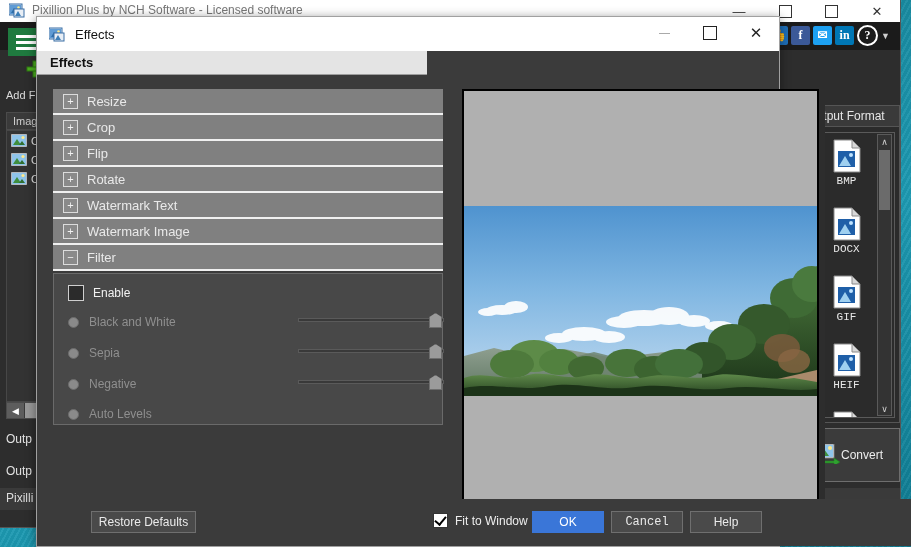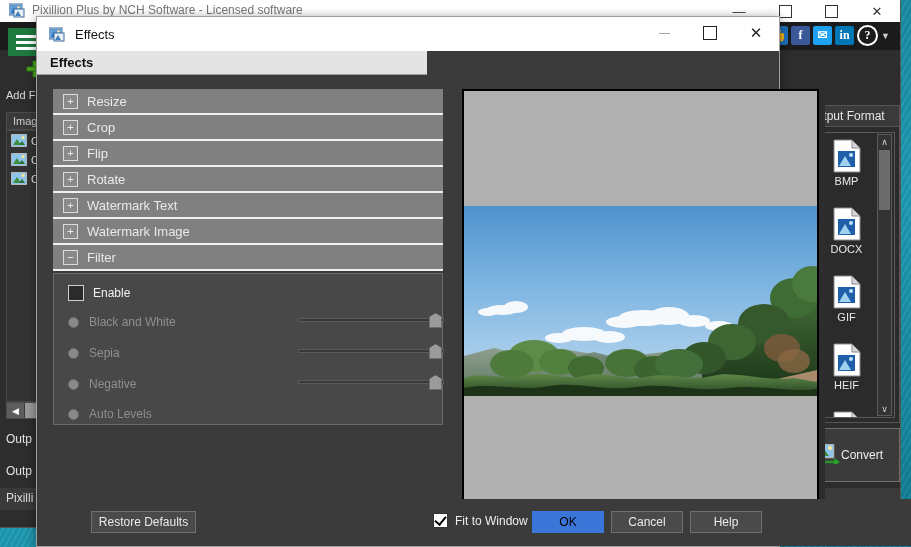--- a/index.html
+++ b/index.html
@@ -58,21 +58,21 @@
              font-size:12px;padding:3px 0 0 6px;box-sizing:border-box;}
   #grip{position:absolute;right:6px;bottom:4px;width:12px;height:12px;}
 
   
   #outFmtPanel{position:absolute;left:792px;top:105px;width:108px;height:318px;background:#2b2b2b;border:1px solid #555;box-sizing:border-box;}
   #outFmtTitle{height:20px;background:#3a3a3a;border-bottom:1px solid #555;color:#e6e6e6;font-size:12px;
                display:flex;align-items:center;justify-content:center;}
   #outFmtList{position:absolute;left:5px;top:26px;width:97px;height:286px;background:#2b2b2b;border:1px solid #5a5a5a;
               box-sizing:border-box;overflow:hidden;}
   .fmtItem{height:62px;display:flex;flex-direction:column;align-items:center;justify-content:flex-start;padding-top:6px;}
-  .fmtItem .lbl{color:#e9e9e9;font-size:11px;margin-top:2px;}
+  .fmtItem .lbl{color:#e9e9e9;font-size:11px;margin-top:2px;font-family:Liberation Mono, monospace;}
   .docicon{width:28px;height:34px;}
   #fmtScroll{position:absolute;right:2px;top:1px;width:15px;height:282px;background:#333;border:1px solid #5a5a5a;box-sizing:border-box;}
   .fmtArrow{position:absolute;left:0;width:13px;height:13px;color:#cfcfcf;font-size:9px;display:flex;align-items:center;justify-content:center;}
   #fmtThumb{position:absolute;left:1px;top:15px;width:11px;height:60px;background:#6b6b6b;}
 
   #convertBtn{position:absolute;left:800px;top:428px;width:100px;height:54px;background:#3b3b3b;border:1px solid #6e6e6e;
               box-sizing:border-box;display:flex;flex-direction:row;align-items:center;justify-content:center;
               color:#ededed;font-size:12px;}
   #convertIcon{width:24px;height:20px;margin-bottom:2px;}
   .truncLbl{position:absolute;color:#e2e2e2;font-size:12px;}
@@ -119,22 +119,22 @@
   #previewArea{position:absolute;left:425px;top:72px;width:357px;height:428px;background:#b0b0b0;
                border:2px solid #000;box-sizing:border-box;overflow:hidden;}
   #photo{position:absolute;left:0;top:115px;width:353px;height:190px;overflow:hidden;background:#000;}
   #previewScrollRight{position:absolute;left:782px;top:74px;width:6px;height:424px;background:#2d2d2d;}
 
   
   #dlgBottom{position:absolute;left:0;bottom:0;width:892px;height:47px;background:#3b3b3b;}
   .btn{position:absolute;height:22px;border:1px solid #6f6f6f;background:#4a4a4a;color:#eaeaea;
        font-size:12px;display:flex;align-items:center;justify-content:center;box-sizing:border-box;}
   #restoreBtn{left:54px;top:12px;width:105px;}
-  #okBtn{left:495px;top:12px;width:72px;background:#3a76d8;border-color:#3a76d8;color:#000000;}
-  #cancelBtn{left:574px;top:12px;width:72px;}
+  #okBtn{left:495px;top:12px;width:72px;background:#3a76d8;border-color:#3a76d8;color:#ffffff;}
+  #cancelBtn{left:574px;top:12px;width:72px;font-family:Liberation Mono, monospace;}
   #helpBtn{left:653px;top:12px;width:72px;}
   #fitRow{position:absolute;left:396px;top:14px;display:flex;align-items:center;justify-content:flex-end;}
   #fitBox{width:13px;height:13px;background:#fff;border:1px solid #333;margin-right:7px;position:relative;}
   #fitBox::after{content:"";position:absolute;left:3px;top:0px;width:5px;height:9px;border:solid #000;
      border-width:0 2px 2px 0;transform:rotate(40deg);}
   #fitLbl{color:#ededed;font-size:12px;}
 </style>
 </head>
 <body>
 

